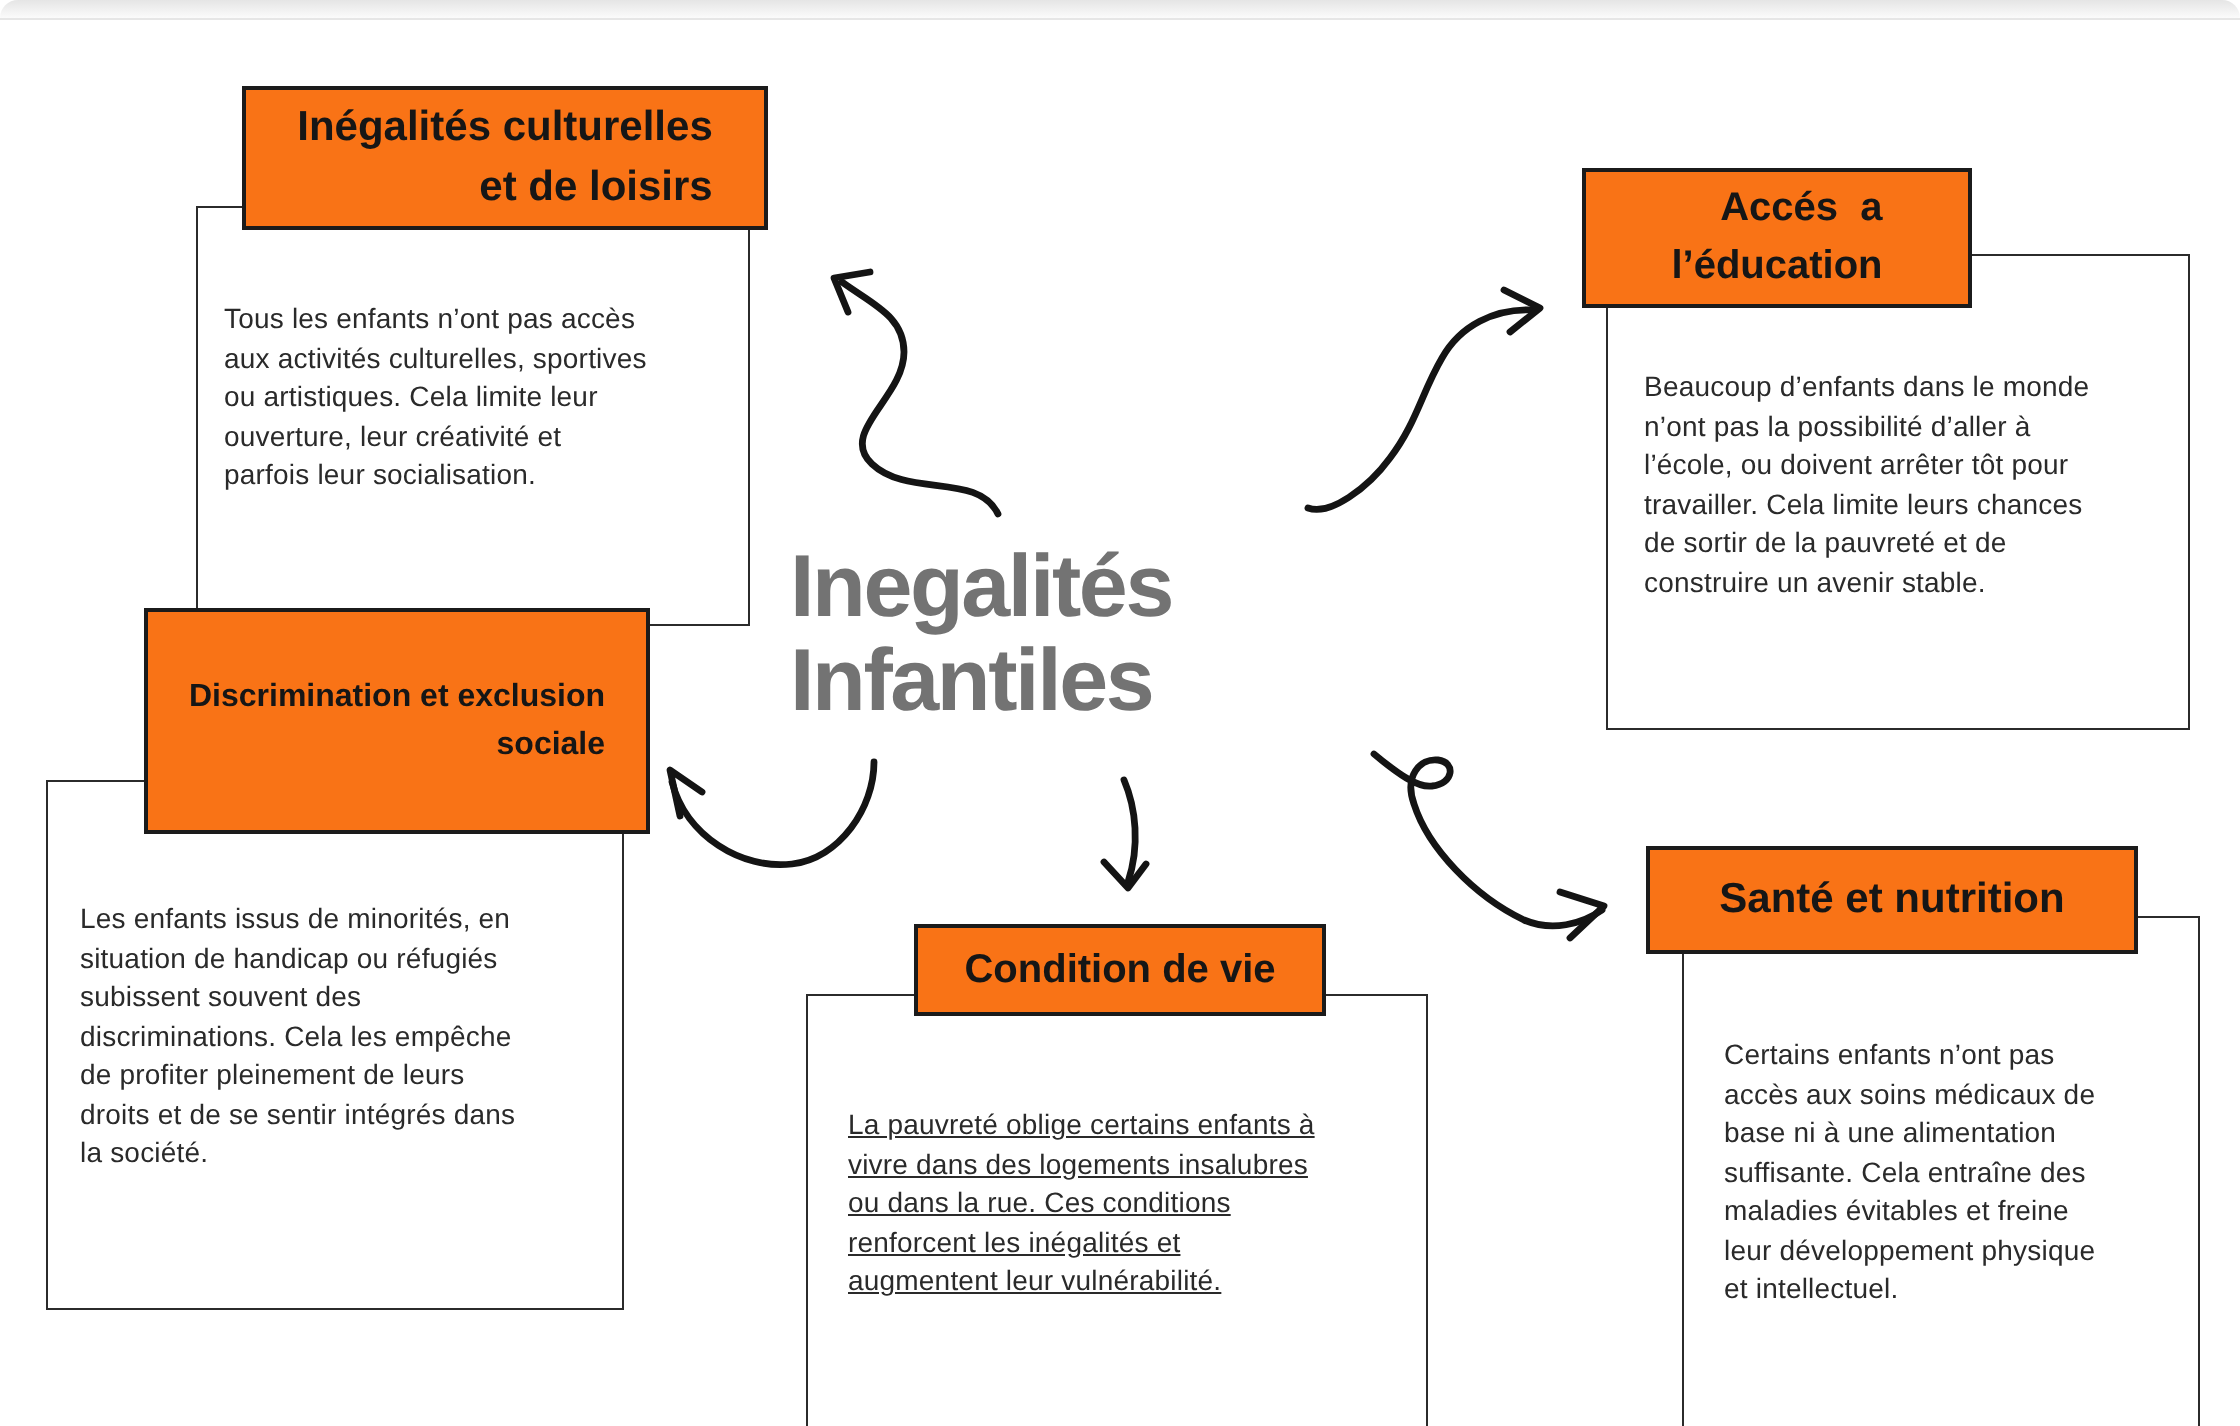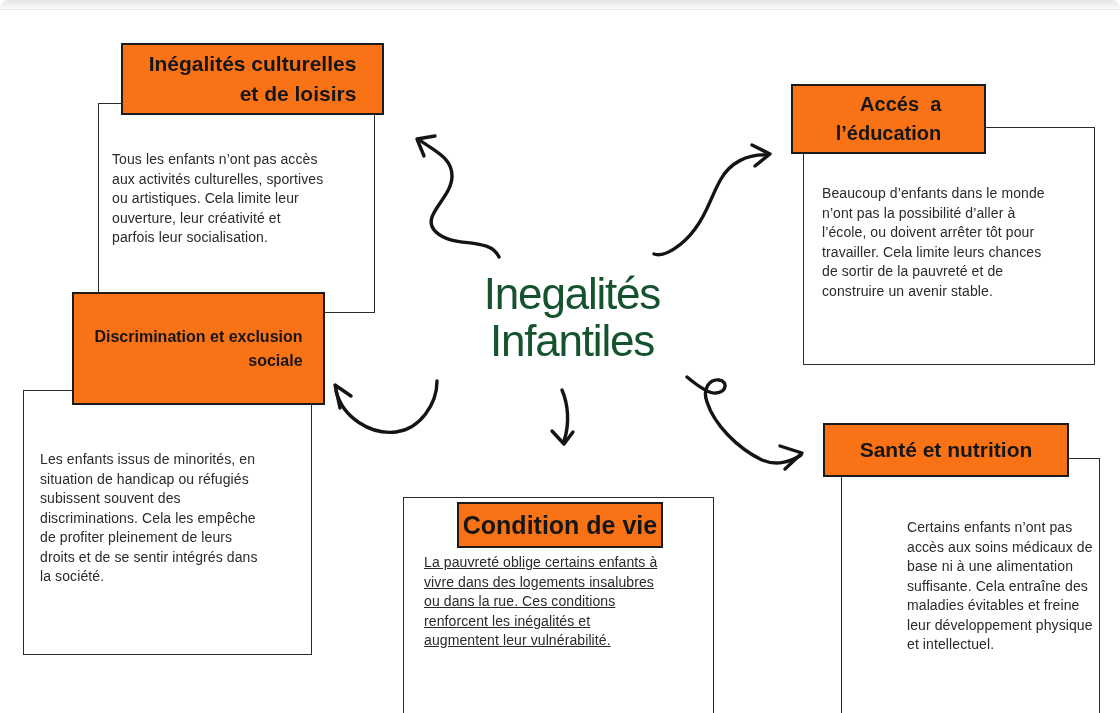--- a/index.html
+++ b/index.html
@@ -26,46 +26,46 @@
     display:flex;align-items:center;justify-content:center;
     text-align:right;font-weight:700;color:var(--ink,#161616);
     white-space:pre;z-index:2;box-sizing:border-box;
   }
   .body-text{
     position:absolute;font-size:14px;line-height:19.5px;
     color:#2a2a2a;white-space:pre;z-index:2;letter-spacing:0.1px;
   }
   .center-title{
     position:absolute;left:395px;top:270px;width:354px;
-    text-align:center;font-size:44px;line-height:47px;font-weight:400;
-    letter-spacing:-1.2px;color:#14532d;white-space:pre;z-index:2;
+    text-align:left;font-size:44px;line-height:47px;font-weight:700;
+    letter-spacing:-1.2px;color:#737373;white-space:pre;z-index:2;
   }
   .arrows{position:absolute;left:0;top:0;z-index:3;}
   .arrows path,.arrows polyline{
     fill:none;stroke:var(--arrow,#141414);
     stroke-width:3.4;stroke-linecap:round;stroke-linejoin:round;
   }
   
   #t-cult {left:121px;top:43px;width:263px;height:72px;font-size:21px;line-height:30px;}
-  #t-disc {left:72px;top:292px;width:253px;height:113px;font-size:16px;line-height:24px;}
+  #t-disc {left:72px;top:304px;width:253px;height:113px;font-size:16px;line-height:24px;}
   #t-edu  {left:791px;top:84px;width:195px;height:70px;font-size:20px;line-height:29px;}
-  #t-cond {left:457px;top:462px;width:206px;height:46px;font-size:25px;margin-top:40px;}
+  #t-cond {left:457px;top:462px;width:206px;height:46px;font-size:20px;}
   #t-sante{left:823px;top:423px;width:246px;height:54px;font-size:21px;}
   
   #c-cult {left:98px;top:103px;width:277px;height:210px;}
   #c-disc {left:23px;top:390px;width:289px;height:265px;}
   #c-edu  {left:803px;top:127px;width:292px;height:238px;}
   #c-cond {left:403px;top:497px;width:311px;height:228px;}
   #c-sante{left:841px;top:458px;width:259px;height:265px;}
   
   #b-cult {left:112px;top:150px;}
   #b-disc {left:40px;top:450px;}
   #b-edu  {left:822px;top:184px;}
   #b-cond {left:424px;top:553px;text-decoration:underline;}
-  #b-sante{left:862px;top:518px;margin-left:45px;}
+  #b-sante{left:862px;top:518px;}
 </style>
 </head>
 <body>
 
 <div class="canvas">
 
   <div class="topbar"></div>
 
   <div class="content-box" id="c-cult"></div>
   <div class="content-box" id="c-disc"></div>

